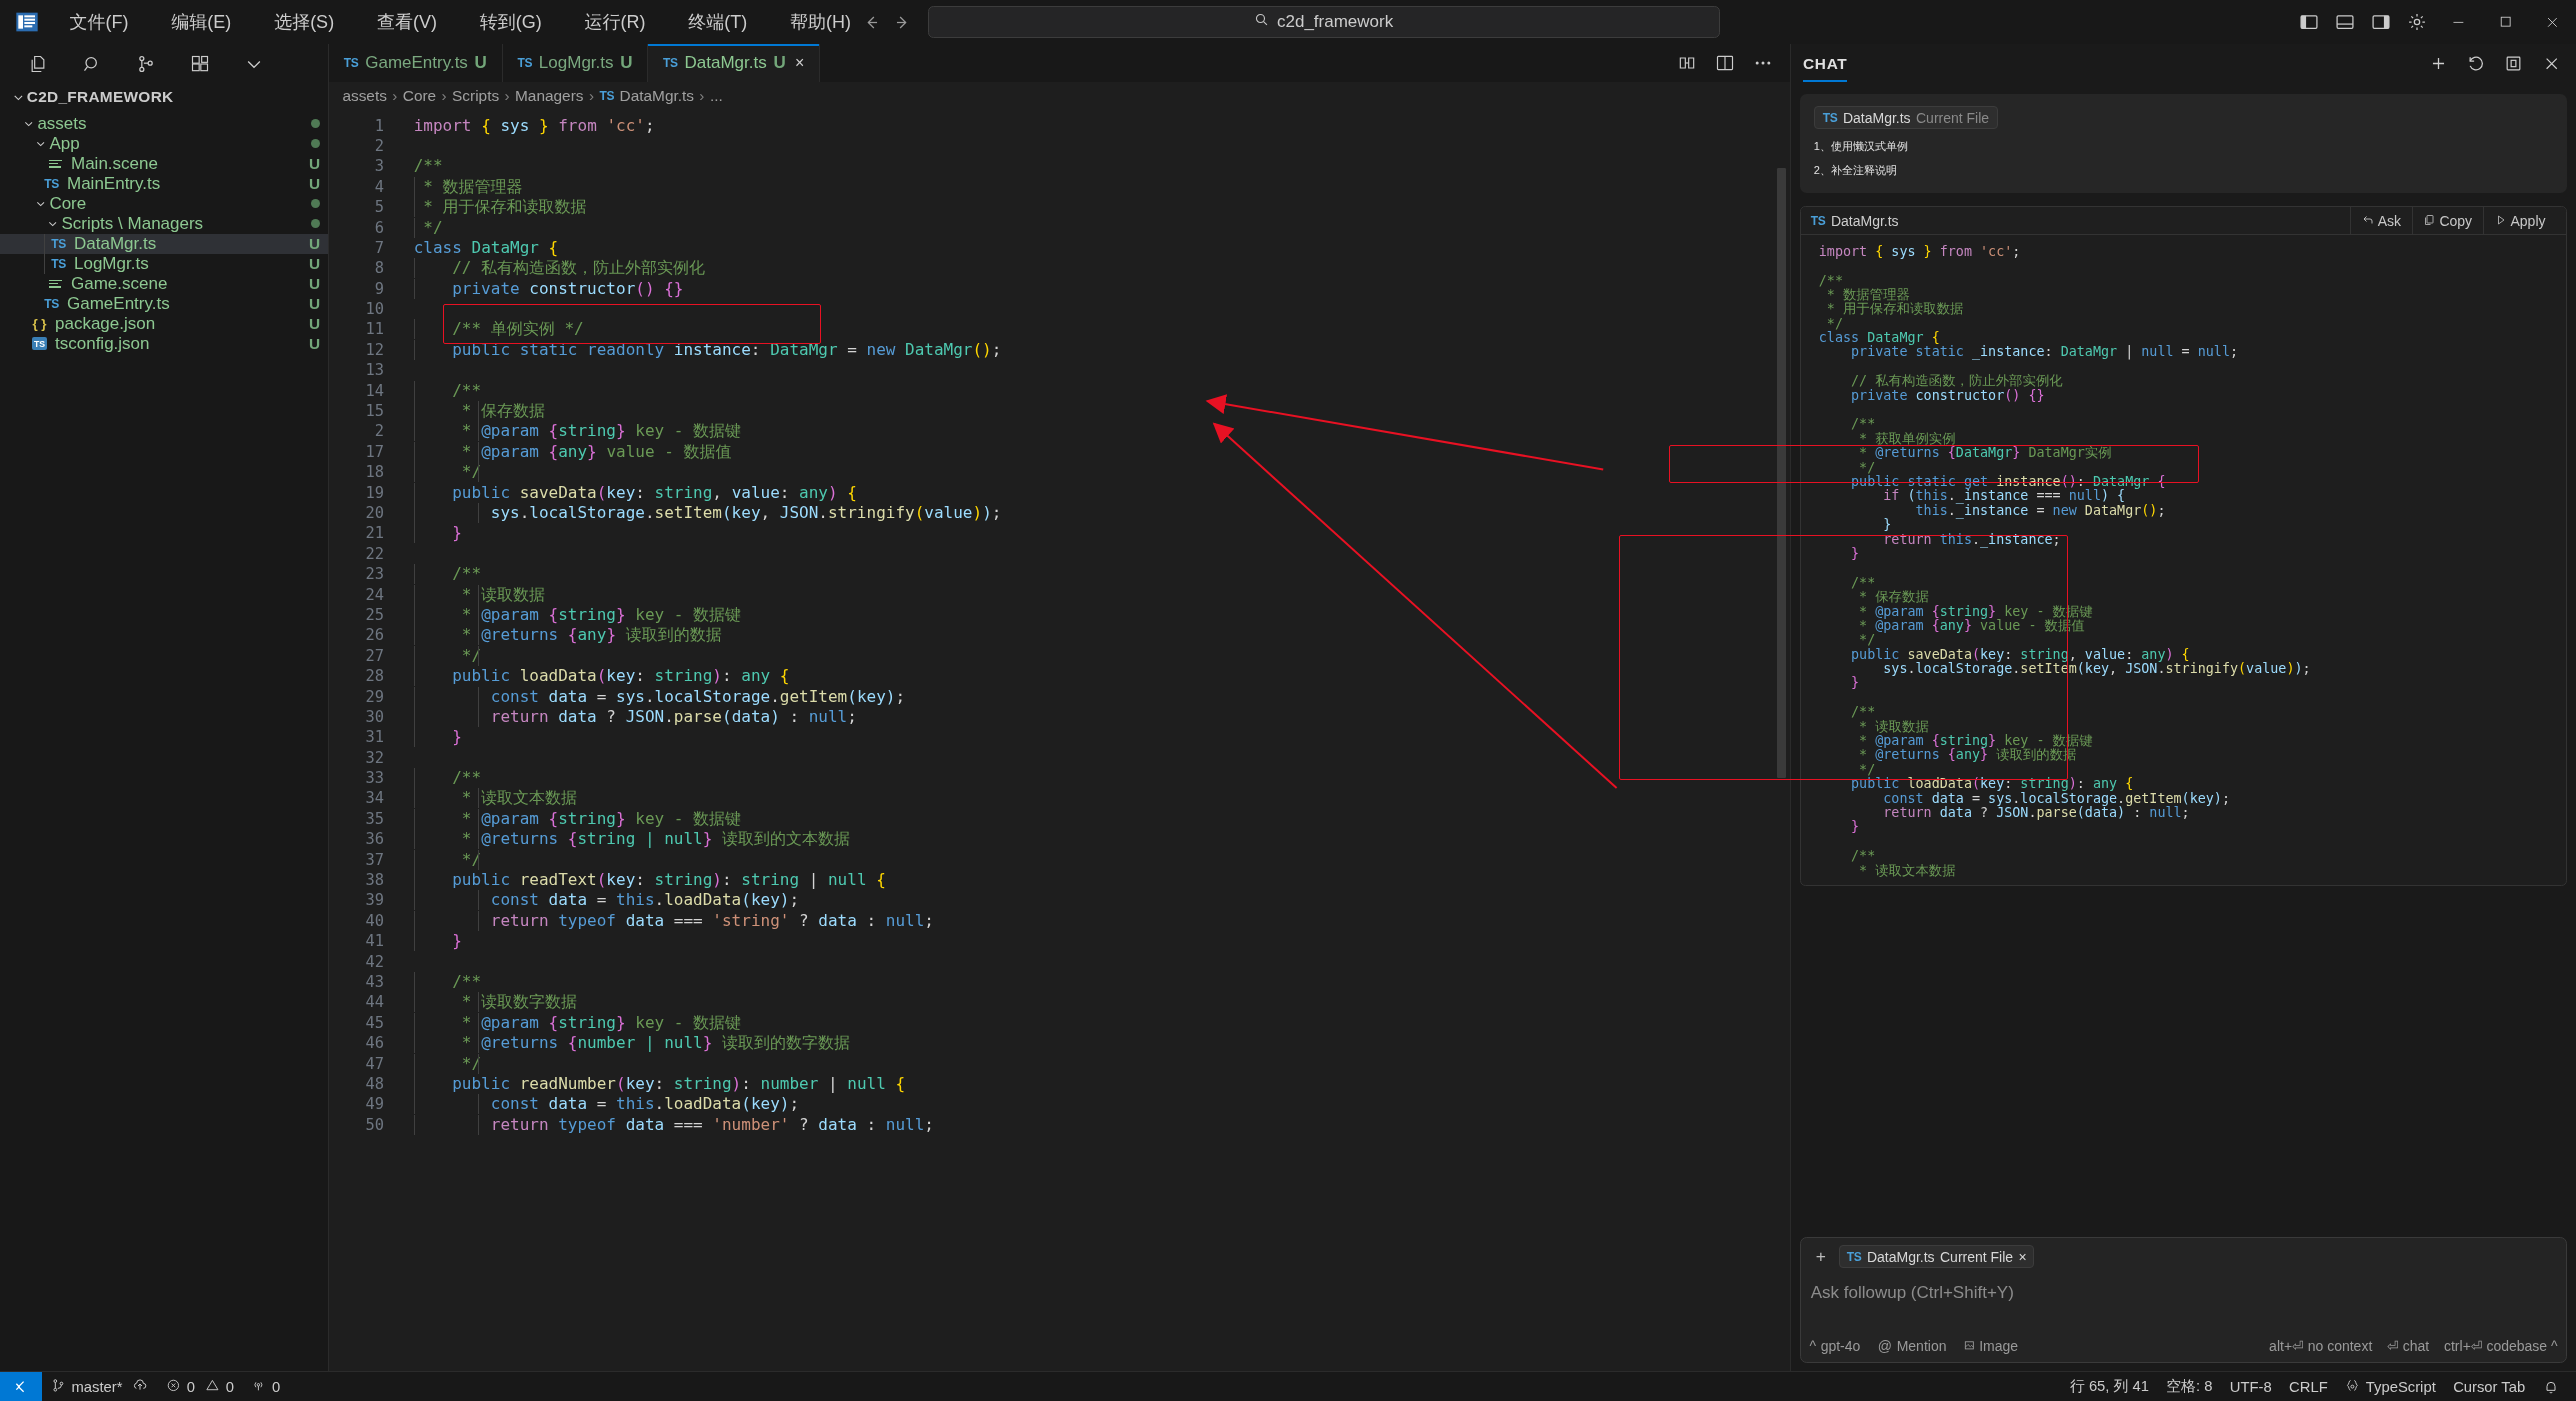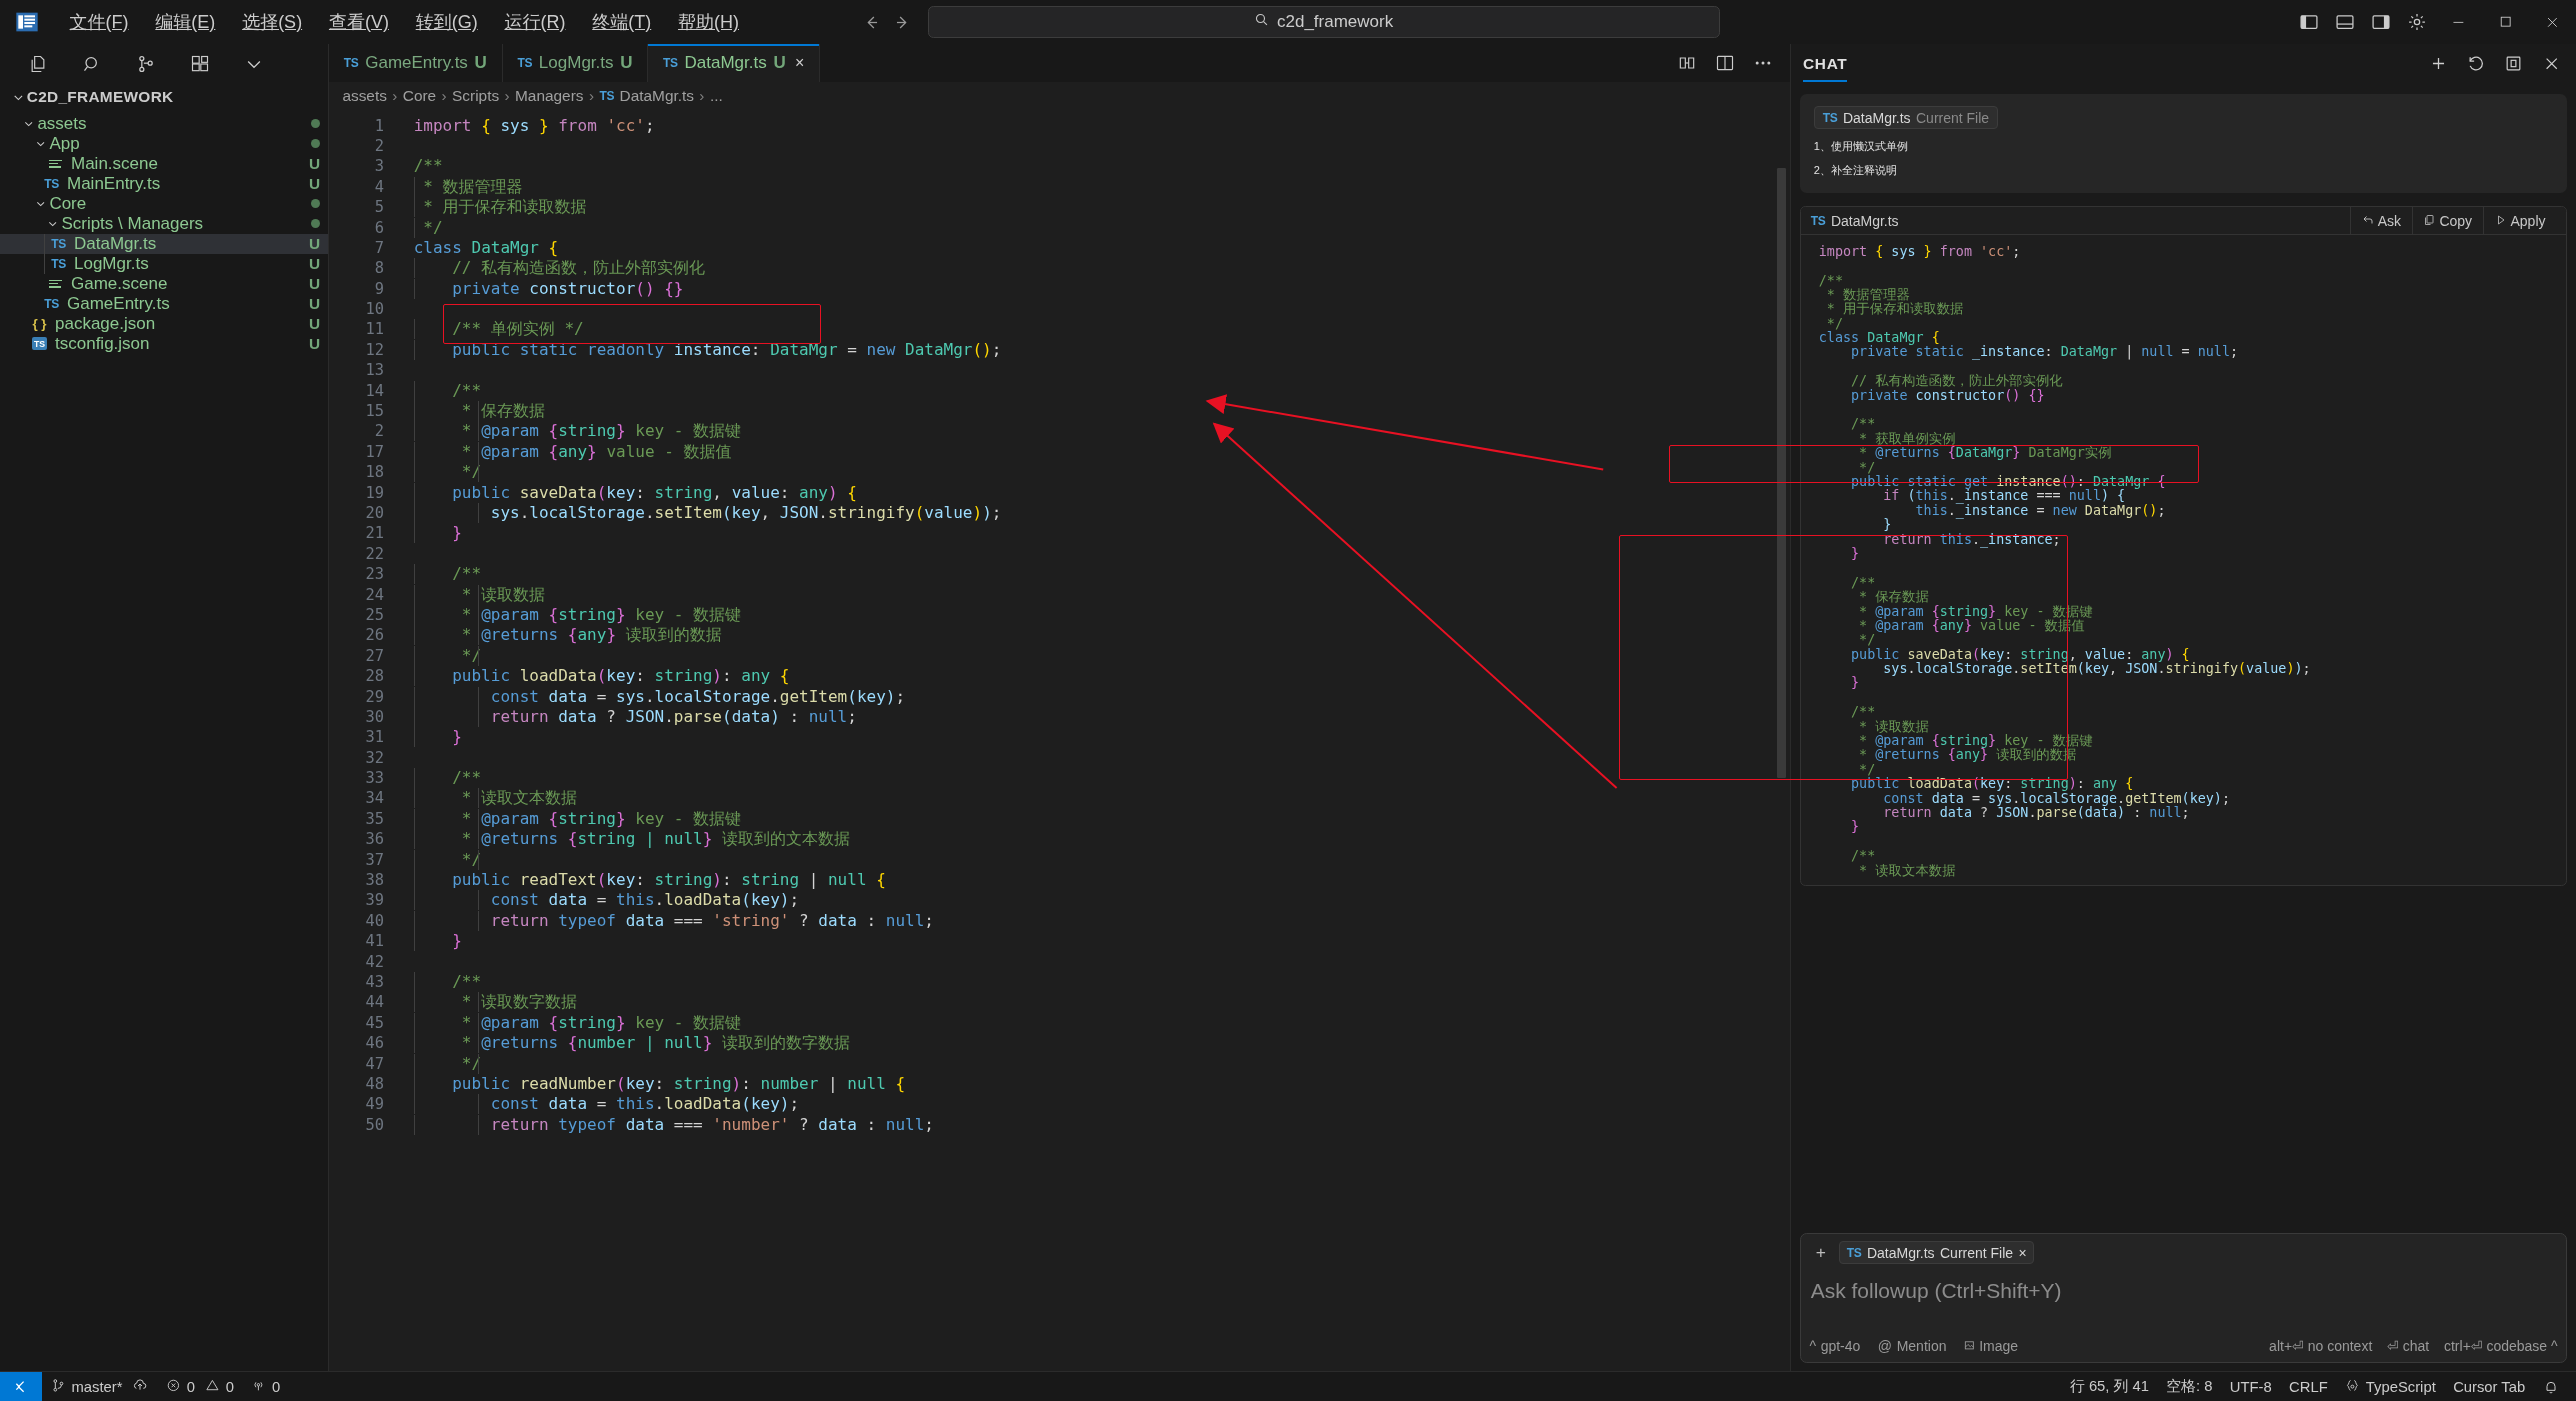--- a/index.html
+++ b/index.html
@@ -8,21 +8,21 @@
     font-family: "Liberation Sans", sans-serif;
     color:#cccccc;
     font-size:18px;
     -webkit-font-smoothing: antialiased;
   }
   .app { width:2576px; height:1401px; display:flex; flex-direction:column; background:#181818; }
 
   
   .titlebar { height:44px; background:#181818; display:flex; align-items:center; flex:0 0 44px; position:relative; }
   .tb-logo { width:24px; height:24px; margin-left:14.8px; margin-right:17.4px; flex:0 0 24px; }
-  .menu { display:flex; align-items:flex-start; gap:0px;text-decoration:underline; }
+  .menu { display:flex; align-items:flex-start; gap:16px; }
   .menu-item { padding:2.7px 13.4px; font-size:18px; color:#cccccc; white-space:nowrap; cursor:default; }
   .tb-center { position:absolute; left:0; right:0; display:flex; justify-content:center; align-items:center; pointer-events:none; }
   .tb-center-inner { display:flex; align-items:center; gap:0; pointer-events:auto; }
   .navbtn { width:31px; height:31px; display:flex; align-items:center; justify-content:center; color:#9a9a9a; }
   .searchbox { width:792px; height:32px; background:#252526; border:0.7px solid #3c3c3c; border-radius:5.4px;
                display:flex; align-items:center; justify-content:center; gap:8px; margin-left:9.4px; color:#cccccc; font-size:17px; }
   .tb-right { margin-left:auto; display:flex; align-items:center; gap:0; padding-right:0; }
   .tb-icon { width:36px; height:34px; display:flex; align-items:center; justify-content:center; color:#cccccc; }
   .wc { width:47px; height:44px; display:flex; align-items:center; justify-content:center; color:#cccccc; font-size:16px; }
 
@@ -108,21 +108,21 @@
   .cb-hdr { height:28px; display:flex; align-items:center; padding:0 9.4px; background:#1f1f1f; border-bottom:0.7px solid #333; font-size:14px; color:#cfcfcf; gap:5.4px;}
   .cb-actions { margin-left:auto; display:flex; align-items:center; }
   .cb-btn { display:flex; align-items:center; gap:4px; font-size:14px; color:#c8c8c8; padding:0 10.7px; height:28px; border-left:0.7px solid #333; }
   .cb-code { padding:9.4px 0 6.7px 0; font-family:"DejaVu Sans Mono","Liberation Mono",monospace; font-size:13.4px; position:relative; }
   .cb-line { height:14.4px; line-height:14.4px; white-space:pre; padding-left:17.4px; }
   .chat-input-wrap { padding:0 9.4px 8px; }
   .chat-input { background:#242424; border:0.7px solid #3a3a3a; border-radius:6.7px; padding:6.7px 8px 8px; }
   .ci-top { display:flex; align-items:center; gap:6.7px; }
   .ci-plus { width:23px; height:23px; display:flex; align-items:center; justify-content:center; color:#bdbdbd; font-size:17.4px; border-radius:3.4px;}
   .ci-chip { display:inline-flex; align-items:center; gap:5.4px; background:#2e2e2e; border:0.7px solid #3c3c3c; border-radius:4px; padding:2.7px 6.7px; font-size:14px; color:#d8d8d8; }
-  .ci-placeholder { font-size:21px; color:#8c8c8c; margin:14.8px 1.3px 0; }
+  .ci-placeholder { font-size:17px; color:#8c8c8c; margin:14.8px 1.3px 0; }
   .ci-bottom { display:flex; align-items:center; margin-top:35px; font-size:14px; color:#9a9a9a; gap:17.4px; }
   .ci-bottom .right { margin-left:auto; display:flex; gap:14.8px; }
   .ci-b { display:flex; align-items:center; gap:4.7px; }
 
   
   .status { height:30px; flex:0 0 30px; background:#181818; display:flex; align-items:center; font-size:14.8px; color:#cccccc; border-top:0.7px solid #2b2b2b;}
   .st-remote { background:#0078d4; height:30px; width:42px; display:flex; align-items:center; justify-content:center; color:#fff; }
   .st { display:flex; align-items:center; gap:6px; padding:0 8.7px; height:30px; }
   .st-right { margin-left:auto; display:flex; align-items:center; }
   .red-arrow { position:absolute; pointer-events:none; }

